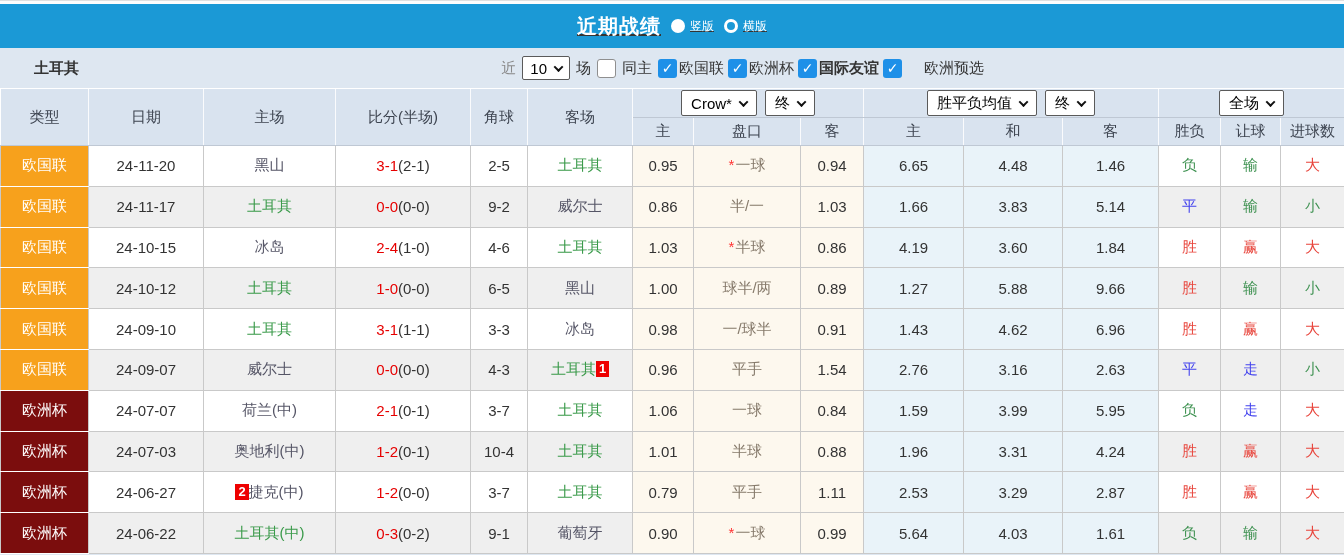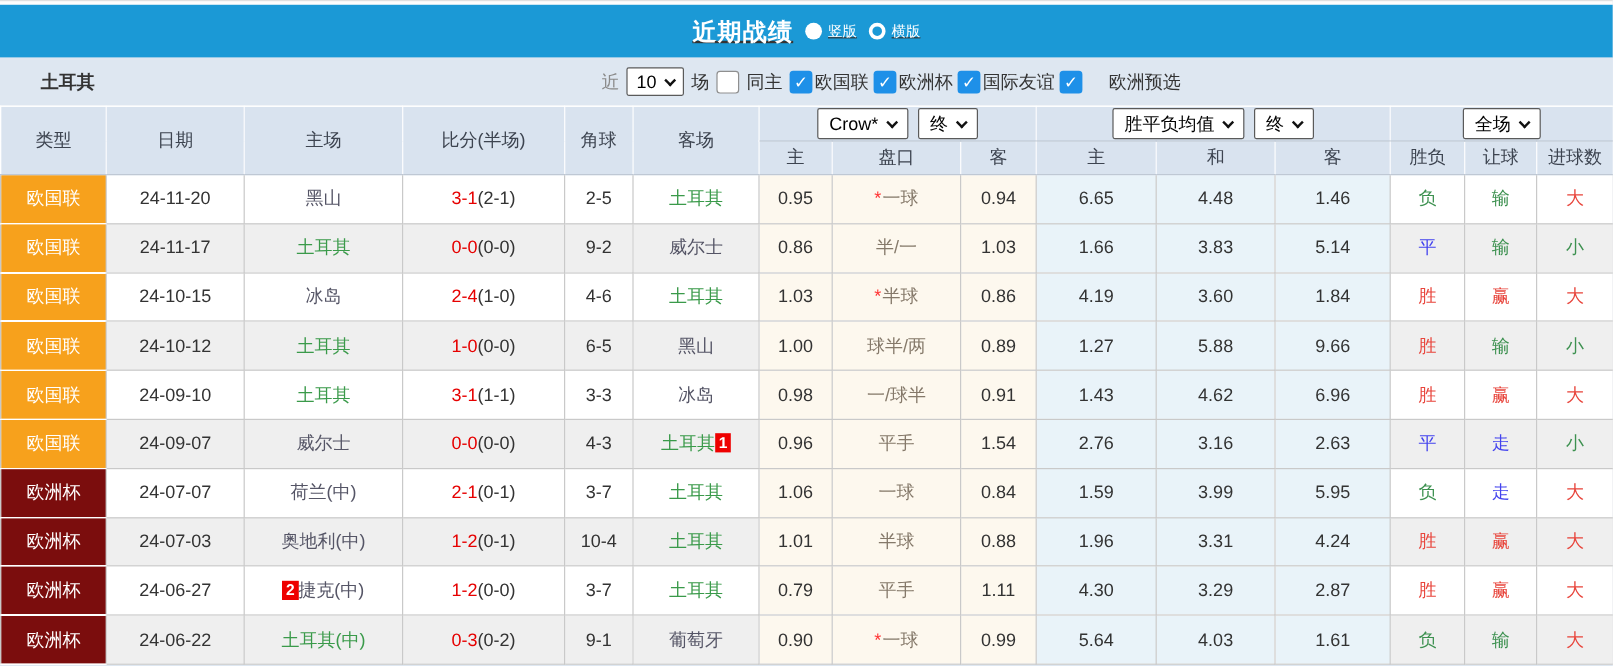--- a/index.html
+++ b/index.html
@@ -88,21 +88,21 @@
     </span>
     <span>场</span>
     <span class="cb off"></span>
     <span>同主</span>
     <span id="league-filters" style="display: inline-flex; align-items: center; gap: 2px;">
         <span class="cb on">✓</span>
         <span style="margin-right: 2px;">欧国联</span>
         <span class="cb on">✓</span>
         <span style="margin-right: 2px;">欧洲杯</span>
         <span class="cb on">✓</span>
-        <span style="margin-right: 2px;">国际友谊</span>
+        <span style="margin-right: 2px; font-weight: bold;">国际友谊</span>
         <span class="cb on">✓</span>
         <span style="margin-right: 2px; padding-left: 20px;">欧洲预选</span>
       </span>
   </div>
 </div>
 
 <table>
   <colgroup>
     <col style="width:88px">
       <col style="width:115px">
@@ -313,21 +313,21 @@
       <tr>
         <td class="league maroon">欧洲杯</td>
         <td>24-06-27</td>
         <td><span class="badge">2</span><span class="tn">捷克(中)</span></td>
         <td><span class="score-f">1-2</span><span class="score-h">(0-0)</span></td>
         <td>3-7</td>
         <td><span class="hl">土耳其</span></td>
         <td class="oddsbg">0.79</td>
         <td class="oddsbg hcap"><span>平手</span></td>
         <td class="oddsbg">1.11</td>
-        <td class="avgbg">4.30</td>
+        <td class="avgbg">2.53</td>
         <td class="avgbg">3.29</td>
         <td class="avgbg">2.87</td>
         <td class="r-red">胜</td>
         <td class="r-red">赢</td>
         <td class="r-red">大</td>
       </tr>
       <tr>
         <td class="league maroon">欧洲杯</td>
         <td>24-06-22</td>
         <td><span class="hl">土耳其(中)</span></td>

